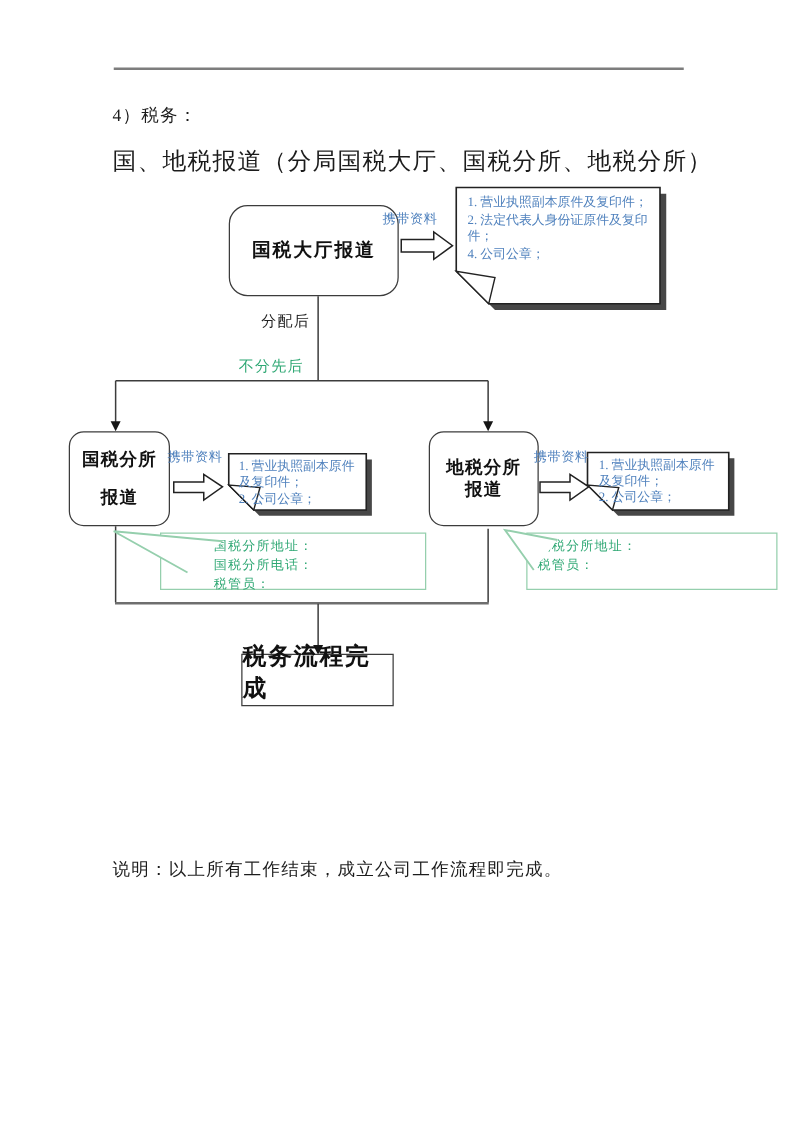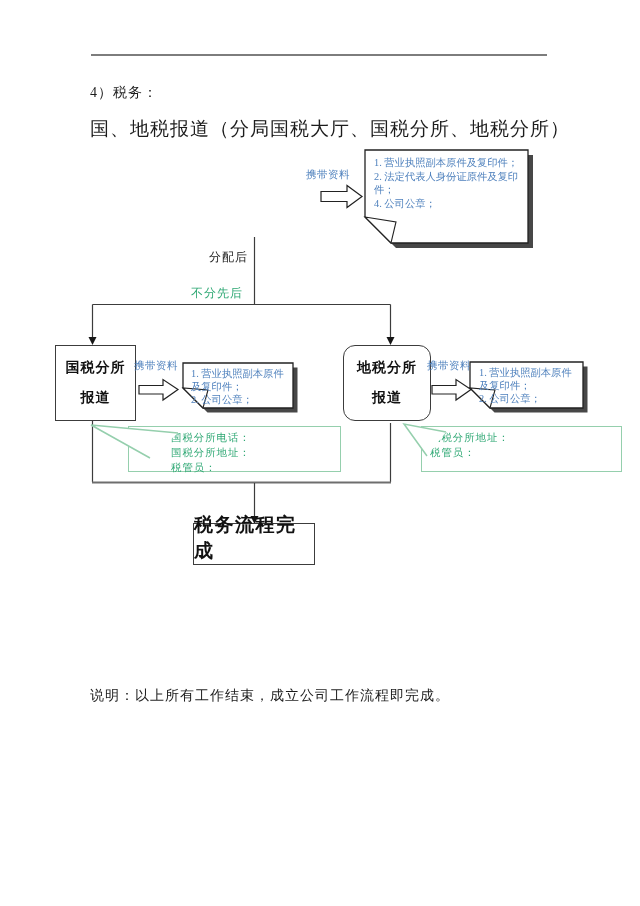--- a/index.html
+++ b/index.html
@@ -15,22 +15,22 @@
 
   .svg-layer{left:0;top:0;width:640px;height:906px;pointer-events:none;}
   .z1{z-index:1;} .z2{z-index:2;} .z3{z-index:3;} .z4{z-index:4;} .z5{z-index:5;}
 
   .node{
     background:#fff;border:1.5px solid #3c3c3c;box-sizing:border-box;
     display:flex;flex-direction:column;justify-content:space-evenly;align-items:center;
     font-weight:bold;color:#111;
   }
   .node-top{left:183px;top:164px;width:136px;height:73px;border-radius:15px;font-size:15px;letter-spacing:1.5px;}
-  .node-left{left:55px;top:345px;width:81px;height:76px;border-radius:0;font-size:14px;letter-spacing:1px;text-align:center;}
-  .node-right{left:343px;top:345px;width:88px;height:76px;border-radius:12px;font-size:14px;letter-spacing:1px;}
+  .node-left{left:55px;top:345px;width:81px;height:76px;border-radius:12px;font-size:14px;letter-spacing:1px;text-align:center;}
+  .node-right{left:343px;top:345px;width:88px;height:76px;border-radius:12px;font-size:14px;letter-spacing:1px;justify-content:center;}
   .node-final{left:193px;top:523px;width:122px;height:42px;font-size:19px;letter-spacing:1.5px;justify-content:flex-end;}
 
   .carry-label{font-size:10.5px;color:var(--label-blue,#4f81bd);letter-spacing:0.5px;white-space:nowrap;}
   .carry-1{left:306px;top:168px;}
   .carry-2{left:134px;top:359px;}
   .carry-3{left:427px;top:359px;}
 
   .edge-label{font-size:12px;color:#222;letter-spacing:1px;white-space:nowrap;}
   .lbl-assign{left:209px;top:249px;}
   .lbl-noorder{left:191px;top:285px;color:var(--green-text,#33a06e);}
@@ -92,34 +92,37 @@
     <polygon class="note-fold" points="183,388 203,408 208,390"></polygon>
 
     <polygon class="block-arrow" points="432,385.5 456,385.5 456,379.5 471,389.5 456,400 456,394 432,394"></polygon>
 
     <polygon class="note-shadow" points="474.5,366.5 587.5,366.5 587.5,412.5 494.5,412.5 474.5,392.5"></polygon>
     <polygon class="note-body" points="470,362 583,362 583,408 490,408 470,388"></polygon>
     <polygon class="note-fold" points="470,388 490,408 495,390"></polygon>
   </svg>
 
   <div class="abs callout callout-left z2">
+    <div>国税分所地址：</div>
     <div>国税分所电话：</div>
-    <div>国税分所地址：</div>
     <div>税管员：</div>
   </div>
   <div class="abs callout callout-right z2">
     <div>地税分所地址：</div>
     <div>税管员：</div>
   </div>
 
   <svg class="abs svg-layer z3" viewBox="0 0 640 906" xmlns="http://www.w3.org/2000/svg">
     <path class="wedge" d="M178,433 L91,425 L150,458"></path>
     <path class="wedge" d="M446,432 L404,424 L427,456"></path>
   </svg>
 
+  <div class="abs node node-top z4">
+    <span>国税大厅报道</span>
+  </div>
   <div class="abs node node-left z4">
     <span>国税分所</span>
     <span>报道</span>
   </div>
   <div class="abs node node-right z4">
     <span>地税分所</span>
     <span>报道</span>
   </div>
   <div class="abs node node-final z4">
     <span>税务流程完成</span>

